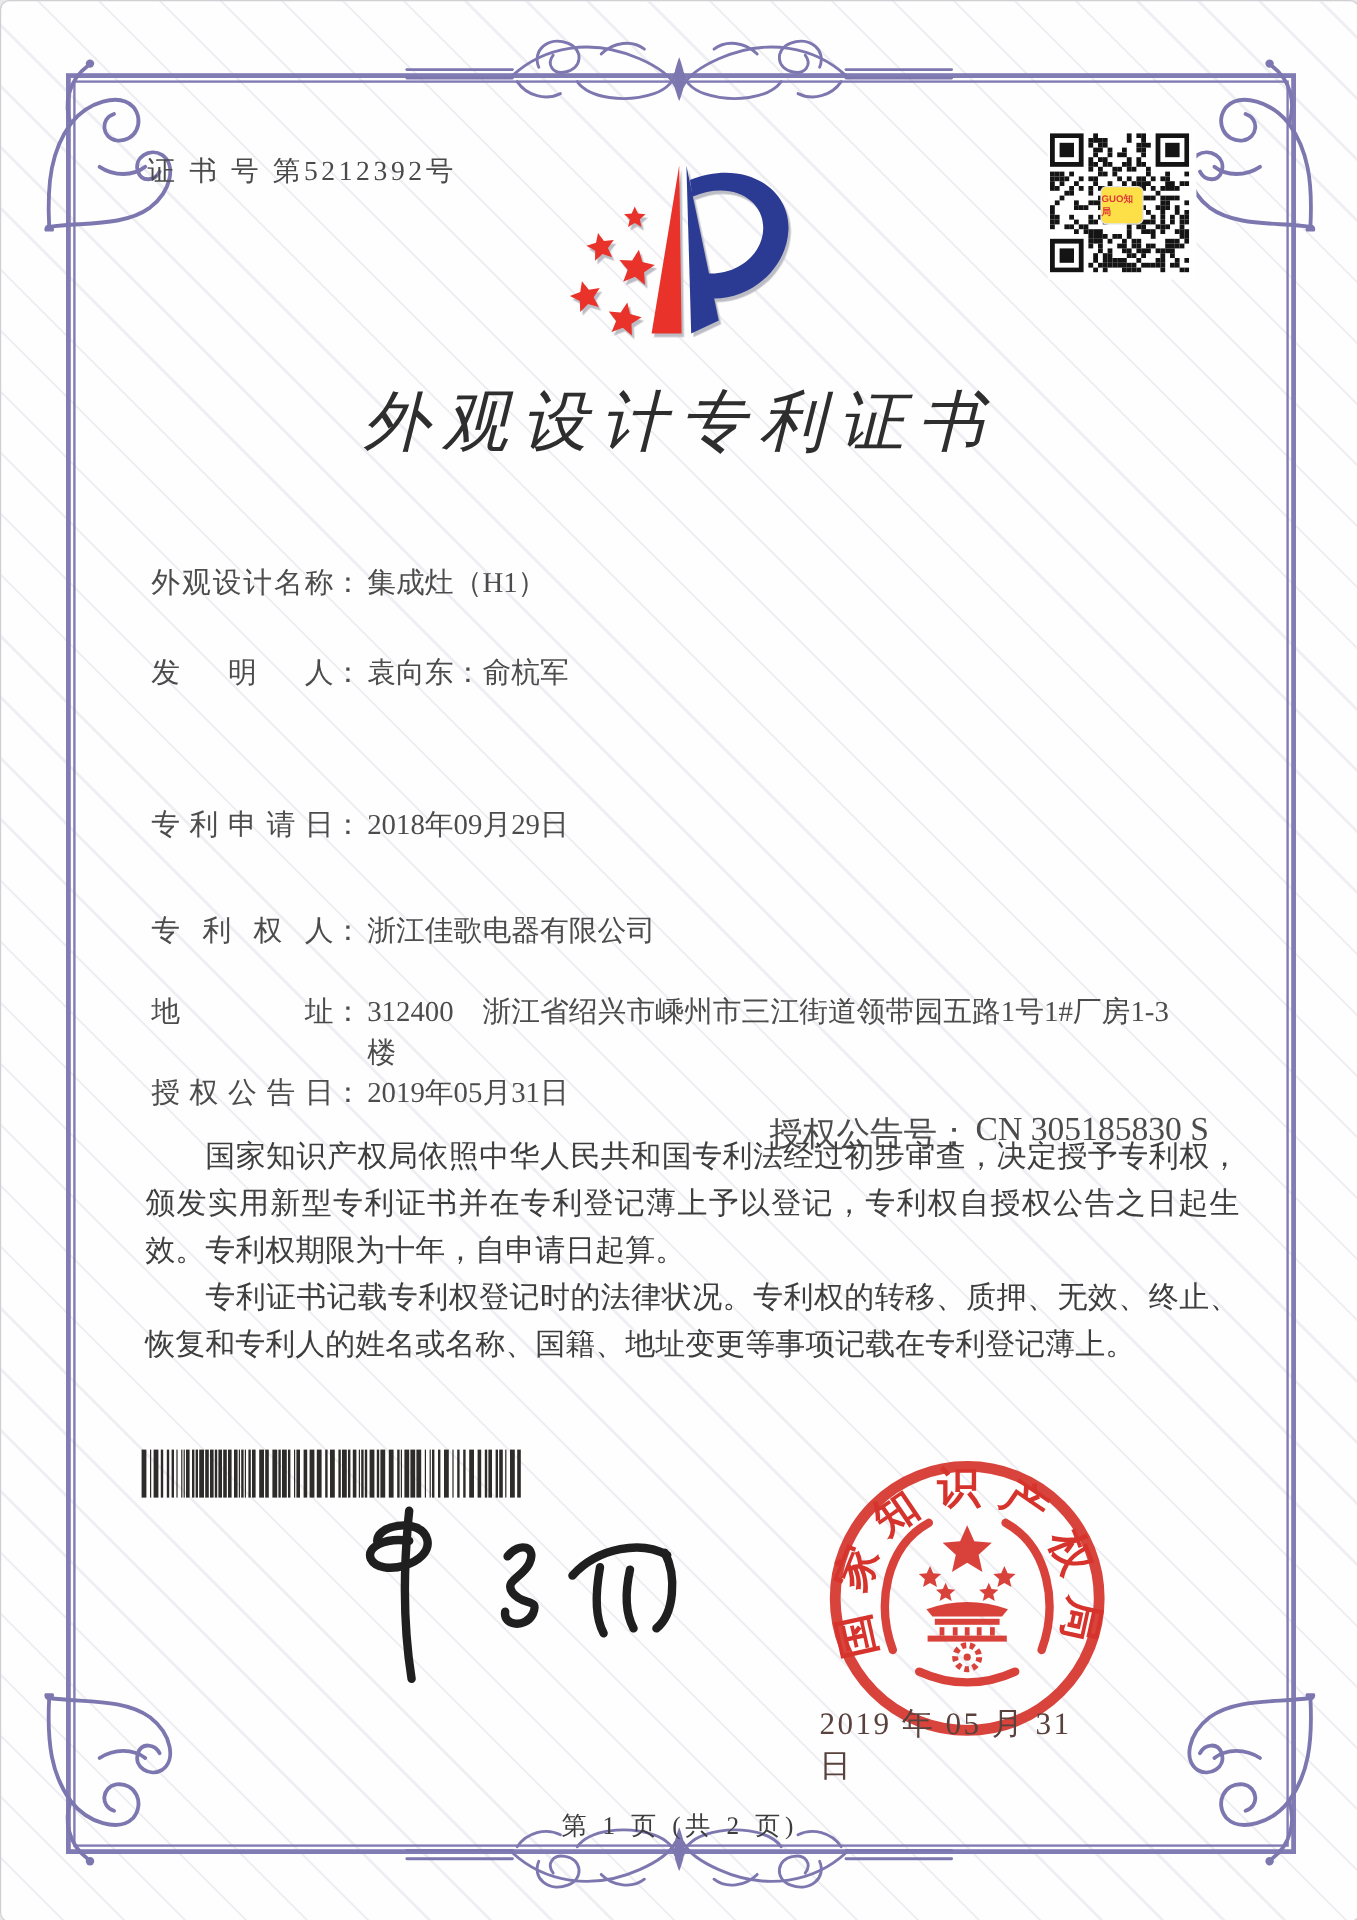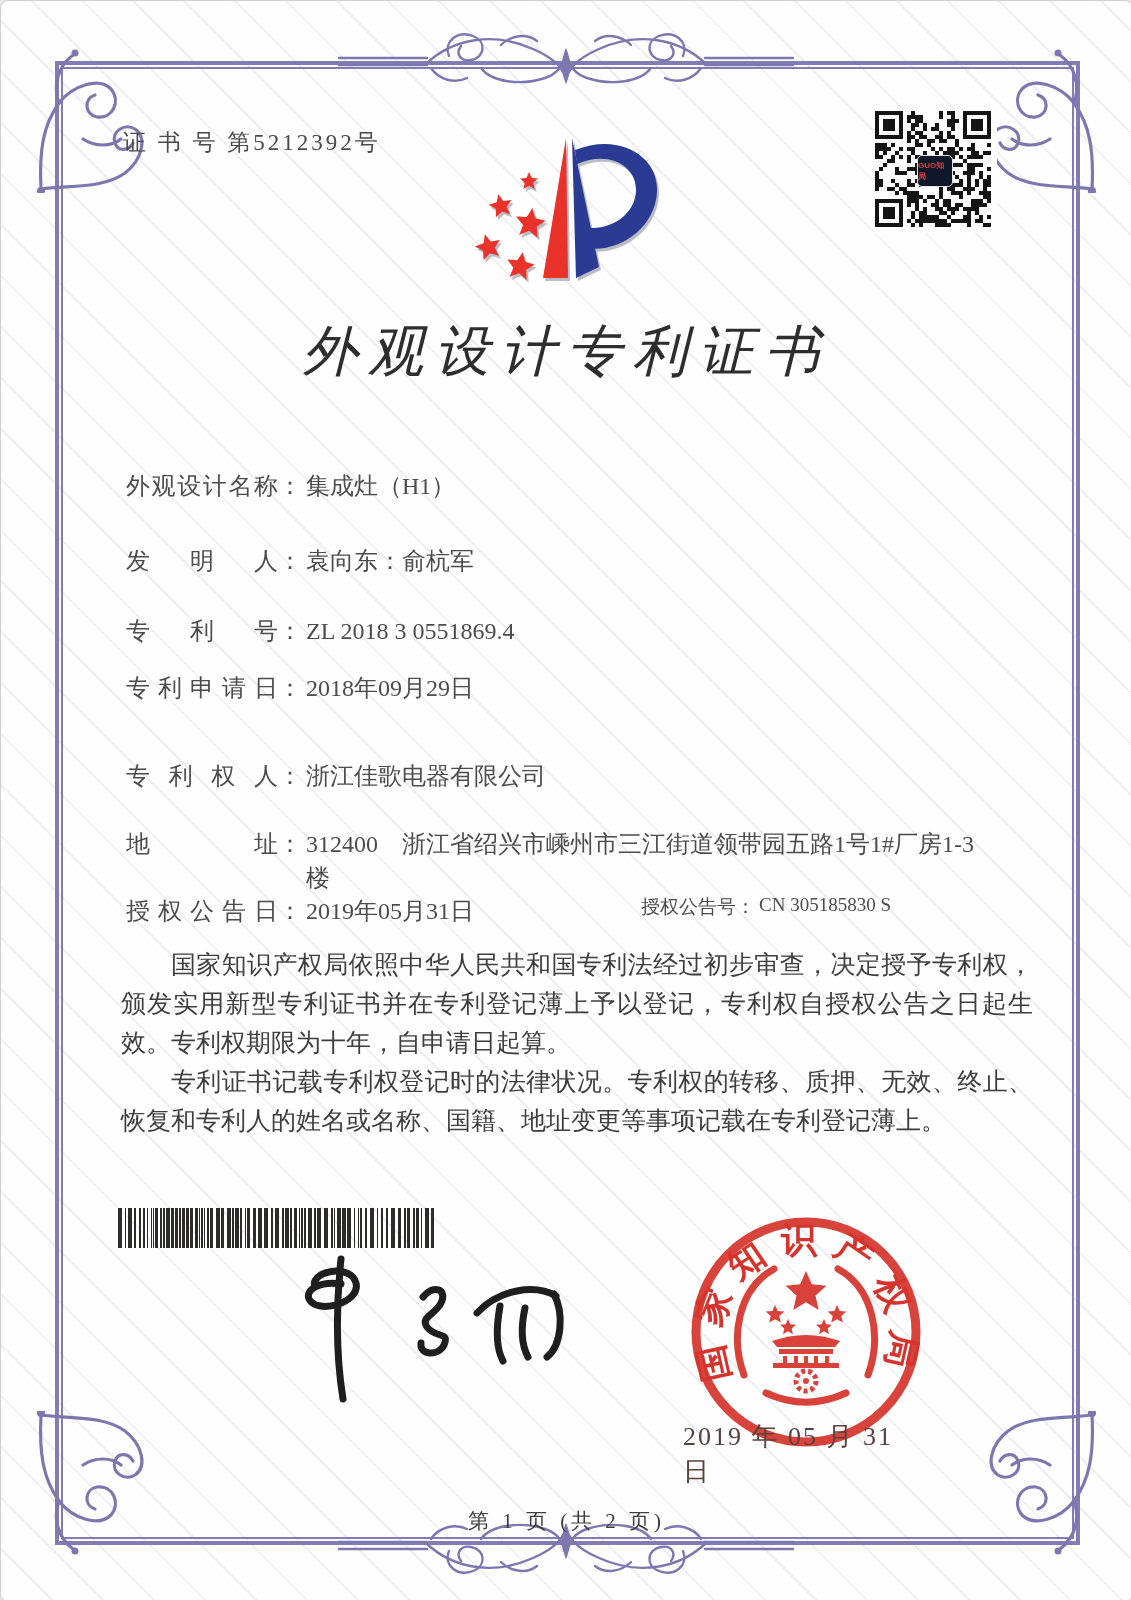--- a/index.html
+++ b/index.html
@@ -18,34 +18,34 @@
   .corner{position:absolute;width:150px;height:150px;}
   .corner svg{width:100%;height:100%;}
   .c-tr{transform:scaleX(-1);} .c-bl{transform:scaleY(-1);} .c-br{transform:scale(-1,-1);}
   .ornament{position:absolute;width:470px;height:78px;left:330px;}
   .orn-bottom{transform:scaleY(-1);}
   .cert-no{position:absolute;left:122px;top:126px;font-size:23px;letter-spacing:3px;color:#4a4a4a;}
   .logo{position:absolute;left:468px;top:133px;width:192px;height:150px;filter:drop-shadow(2px 3px 0 #bcbcc4);}
   .qr-wrap{position:absolute;left:872px;top:108px;width:120px;height:120px;background:#fff;padding:2px;}
   .qr-center{
     position:absolute;left:50%;top:50%;transform:translate(-50%,-50%);
-    width:34px;height:30px;background:#0f172a;border:1px solid #e2e2e2;border-radius:5px;
+    width:34px;height:30px;background:#fde047;border:1px solid #e2e2e2;border-radius:5px;
     display:flex;align-items:center;justify-content:center;
     font-family:"Liberation Sans","DejaVu Sans",sans-serif;font-size:8px;font-weight:700;color:#e03a3a;
   }
   .title{
     position:absolute;left:0;top:314px;width:100%;text-align:center;margin:0;
     font-size:55px;font-weight:500;letter-spacing:11px;color:#2e2e2e;font-style:italic;
   }
   .row{position:absolute;left:125px;font-size:24px;color:#4c4c4c;line-height:34px;white-space:nowrap;}
   .lab{display:inline-block;width:152px;text-align:justify;text-align-last:justify;vertical-align:top;}
   .col{display:inline-block;vertical-align:top;}
   .val{display:inline-block;vertical-align:top;margin-left:4px;font-family:Liberation Serif, serif;}
   .val-wrap{white-space:normal;width:668px;}
-  .grant-no-group{position:absolute;left:640px;top:893px;font-size:19px;color:#4c4c4c;white-space:nowrap;}
+  .grant-no-group{position:absolute;left:640px;top:925px;font-size:28px;color:#4c4c4c;white-space:nowrap;}
   .body-text{position:absolute;left:120px;top:944px;width:912px;font-size:25px;line-height:39px;color:#3e3e3e;text-align:justify;}
   .body-text p{margin:0;text-indent:2em;}
   .barcode{position:absolute;left:115px;top:1205px;width:322px;height:44px;}
   .director{position:absolute;left:125px;top:1283px;font-family:"Liberation Sans","DejaVu Sans",sans-serif;
     font-size:27px;font-weight:600;color:#2c2c2c;line-height:52px;}
   .signature{position:absolute;left:262px;top:1250px;width:322px;height:152px;}
   .seal{position:absolute;left:686px;top:1212px;width:238px;height:238px;}
   .seal-date{position:absolute;left:682px;top:1418px;width:246px;text-align:left;
     font-size:26px;letter-spacing:2px;color:#59413d;}
   .footer{position:absolute;left:0;top:1506px;width:100%;text-align:center;font-size:21px;letter-spacing:4px;color:#3c3c3c;}
@@ -494,23 +494,20 @@
   </div>
 
   <h1 class="title z">外观设计专利证书</h1>
 
   <div class="row z" style="top:468px">
     <span class="lab">外观设计名称</span><span class="col">：</span><span class="val">集成灶（H1）</span>
   </div>
   <div class="row z" style="top:543px">
     <span class="lab">发明人</span><span class="col">：</span><span class="val">袁向东：俞杭军</span>
   </div>
-  <div class="row z" style="top:613px">
-    <span class="lab">专利号</span><span class="col">：</span><span class="val">ZL 2018 3 0551869.4</span>
-  </div>
   <div class="row z" style="top:670px">
     <span class="lab">专利申请日</span><span class="col">：</span><span class="val">2018年09月29日</span>
   </div>
   <div class="row z" style="top:758px">
     <span class="lab">专利权人</span><span class="col">：</span><span class="val">浙江佳歌电器有限公司</span>
   </div>
   <div class="row z" style="top:826px">
     <span class="lab">地址</span><span class="col">：</span><span class="val val-wrap">312400　浙江省绍兴市嵊州市三江街道领带园五路1号1#厂房1-3楼</span>
   </div>
   <div class="row z" style="top:893px">

